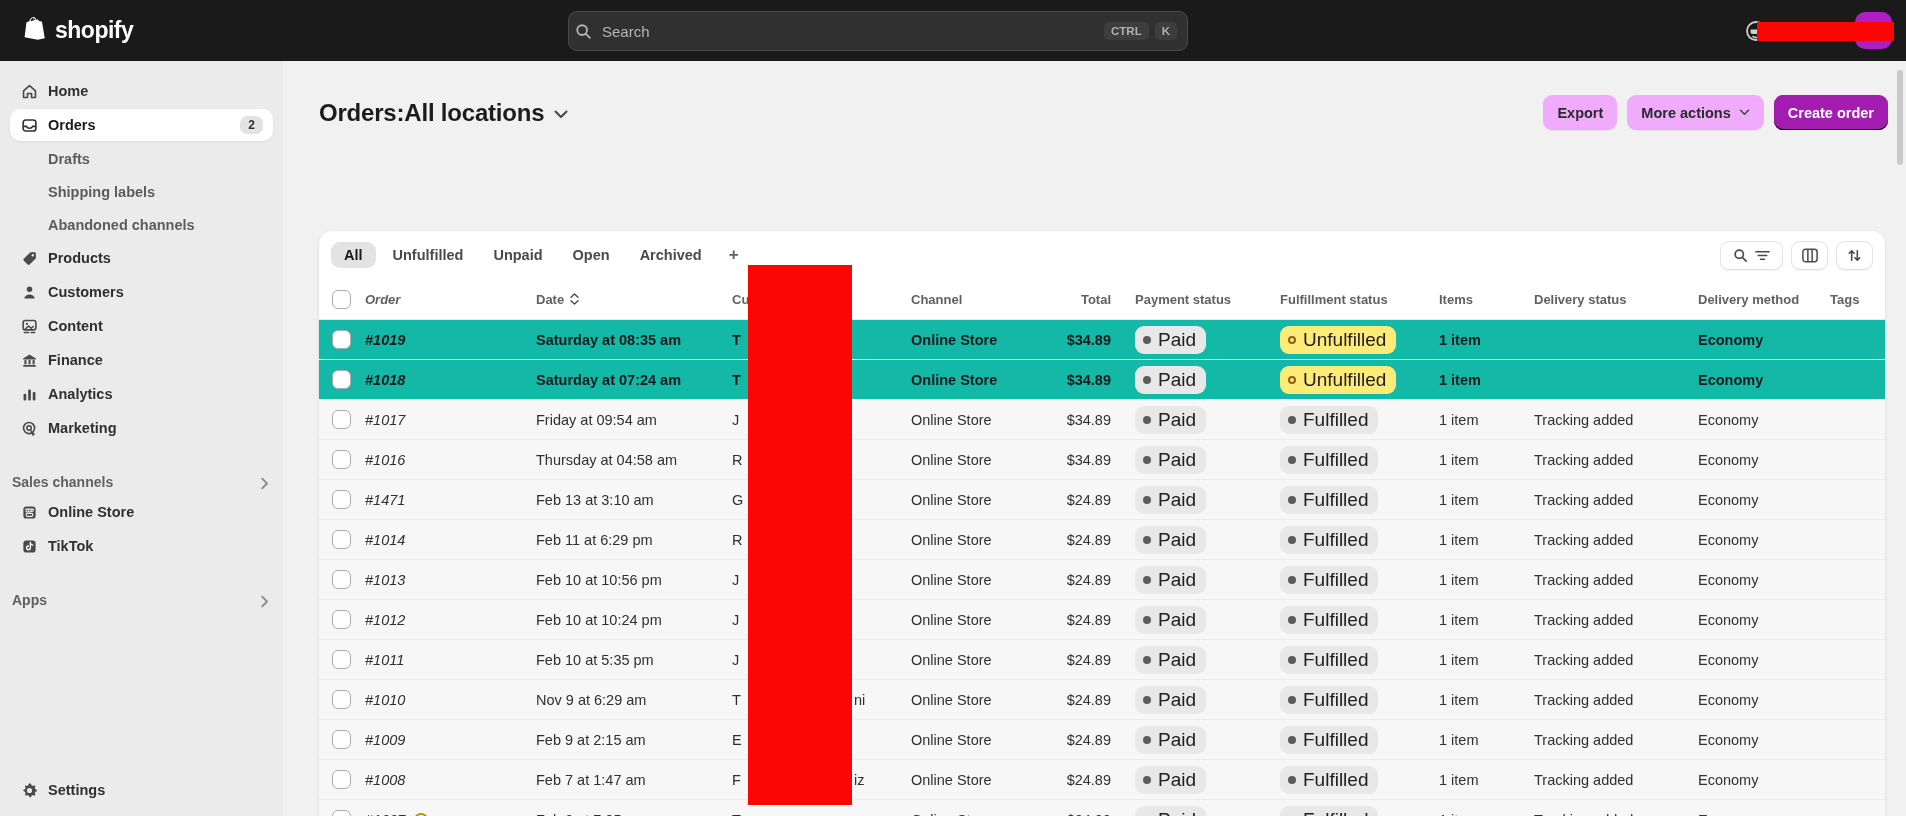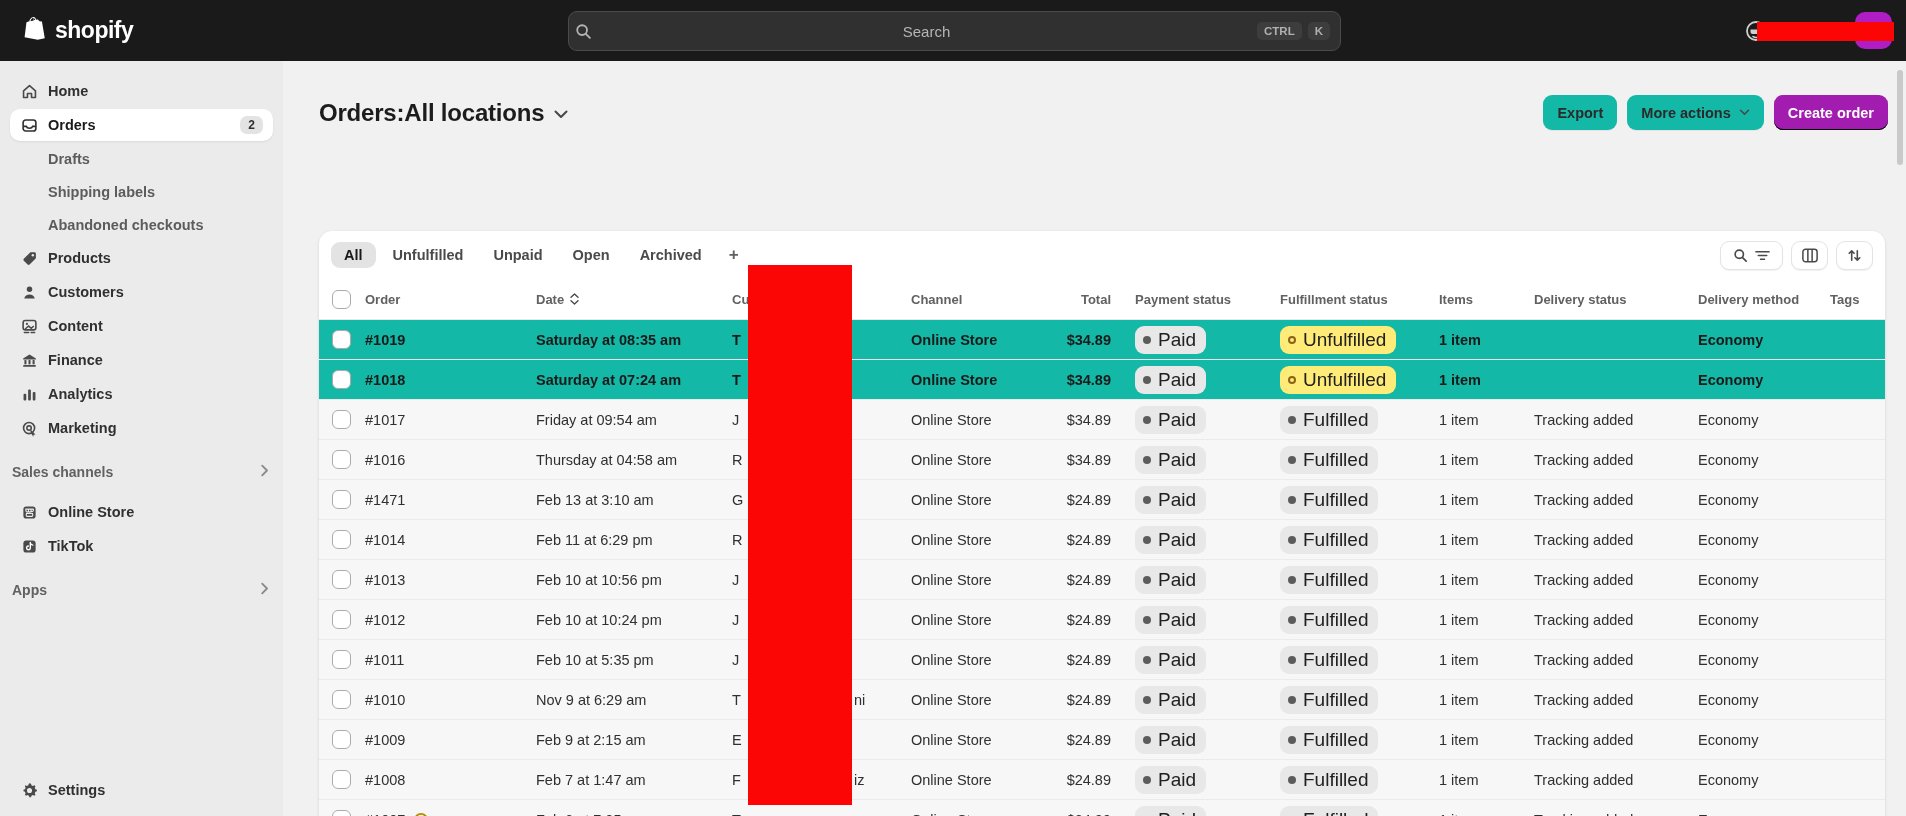--- a/index.html
+++ b/index.html
@@ -2,21 +2,21 @@
 <html><head>
 <meta charset="utf-8">
 <style>
   * { margin:0; padding:0; box-sizing:border-box; }
   html,body { width:1906px; height:816px; overflow:hidden; font-family:"Liberation Sans", sans-serif; background:#f1f1f1; }
 
   
   .topbar { position:absolute; top:0; left:0; width:1906px; height:61px; background:#1a1a1a; display:flex; align-items:center; z-index:30; }
   .brand { display:flex; align-items:center; gap:7px; margin-left:22px; }
   .brand-name { color:#fff; font-size:23px; font-weight:700; letter-spacing:-0.5px; }
-  .searchbar { position:absolute; left:568px; top:11px; width:773px; height:40px; background:#303030; border:1px solid #4a4a4a; border-radius:9px; display:flex; align-items:center; padding:0 10px 0 6px;text-align:center; }
+  .searchbar { position:absolute; left:568px; top:11px; width:620px; height:40px; background:#303030; border:1px solid #4a4a4a; border-radius:9px; display:flex; align-items:center; padding:0 10px 0 6px; }
   .searchbar .ph { color:#b5b5b5; font-size:15px; margin-left:10px; flex:1; }
   .kbd { background:#3d3d3d; color:#b0b0b0; font-size:11.5px; font-weight:600; border-radius:5px; padding:3px 7px; margin-left:6px; }
   .top-icons { position:absolute; right:0; top:0; height:61px; display:flex; align-items:center; }
   .top-icon-btn { width:34px; height:34px; display:flex; align-items:center; justify-content:center; margin-right:18px; border-radius:8px; }
   .avatar { width:37px; height:37px; border-radius:10px; background:#b01dc4; color:#fff; font-size:13.5px; font-weight:700; display:flex; align-items:center; justify-content:center; }
   .account { display:flex; align-items:center; margin-right:14px; margin-left:12px; }
 
   
   .redact-top { position:absolute; left:1757px; top:22px; width:137px; height:19px; background:#fb0505; z-index:40; }
   .redact-customer { position:absolute; left:748px; top:265px; width:104px; height:540px; background:#fb0505; z-index:25; }
@@ -24,52 +24,52 @@
   
   .sidebar { position:absolute; top:61px; left:0; width:283px; height:755px; background:#ebebeb; padding:14px 10px 0 10px; }
   .side-item { display:flex; align-items:center; height:32px; border-radius:10px; padding:0 10px; margin-bottom:2px; cursor:pointer; }
   .side-item .ic { width:18px; height:18px; display:flex; align-items:center; justify-content:center; margin-right:10px; flex:0 0 18px; }
   .side-item .lbl { font-size:14.5px; font-weight:600; color:#303030; flex:1; }
   .side-item.sub { padding-left:38px; height:31px; }
   .side-item.sub .lbl { color:#5c5c5c; font-weight:550; }
   .side-item.active { background:#fff; box-shadow:0 1px 2px rgba(0,0,0,.08); }
   .side-item.active .lbl { font-weight:700; color:#1a1a1a; }
   .side-badge { background:#e3e3e3; border-radius:7px; font-size:12px; font-weight:600; color:#303030; padding:2px 8px; }
-  .side-section { display:flex; align-items:flex-start; margin:20px 0 6px 0; padding:0 4px 0 2px; height:26px; }
+  .side-section { display:flex; align-items:flex-end; margin:20px 0 6px 0; padding:0 4px 0 2px; height:26px; }
   .side-section .lbl { font-size:14px; font-weight:600; color:#616161; flex:1; }
   .settings-row { position:absolute; bottom:8px; left:10px; width:263px; }
 
   
   .main { position:absolute; top:61px; left:283px; width:1623px; height:604px; background:#f1f1f1; }
   .page-head { display:flex; align-items:center; margin:34px 18px 0 36px; }
   .page-title { font-size:24px; font-weight:700; color:#1c1c1c; letter-spacing:-0.2px; }
   .chev { margin-left:10px; margin-top:4px; }
   .head-actions { margin-left:auto; display:flex; align-items:center; gap:10px; }
   .btn { height:35px; border-radius:9px; font-size:14.5px; font-weight:600; display:inline-flex; align-items:center; padding:0 14px; cursor:pointer; border:none; }
-  .btn.gray { background:#14b8a6; color:#2b2b2b; box-shadow:0 1px 0 rgba(0,0,0,.05); }
+  .btn.gray { background:#f0abfc; color:#2b2b2b; box-shadow:0 1px 0 rgba(0,0,0,.05); }
   .btn.dark { background:#a21caf; color:#fff; box-shadow:inset 0 -1px 0 #000; }
   .btn .dd { margin-left:8px; }
 
   
   .card { position:absolute; top:170px; left:36px; width:1566px; height:648px; background:#fff; border-radius:13px; box-shadow:0 1px 3px rgba(26,26,26,.14); overflow:hidden; }
   .tabsrow { display:flex; align-items:center; height:48px; padding:0 12px; }
   .tab { font-size:14.5px; font-weight:600; color:#4a4a4a; padding:5px 13px; border-radius:9px; margin-right:4px; cursor:pointer; }
   .tab.active { background:#e3e3e3; color:#1a1a1a; }
   .tab.add { font-size:17px; color:#616161; padding:2px 10px; }
   .tabs-tools { margin-left:auto; display:flex; gap:8px; }
   .toolbtn { height:29px; background:#fff; border:1px solid #e3e3e3; border-radius:9px; box-shadow:0 1px 1px rgba(0,0,0,.06); display:flex; align-items:center; justify-content:center; gap:7px; padding:0 8px; cursor:pointer; }
 
   .t-head { display:flex; align-items:center; height:41px; border-bottom:1px solid #e7e7e7; font-size:13px; color:#616161; font-weight:550; }
   .t-row { display:flex; align-items:center; height:40px; border-bottom:1px solid #ebebeb; font-size:14.5px; color:#303030; background:#14b8a6; cursor:pointer; }
   .t-row.read { background:#f7f7f7; }
   .t-row.unread .txt { font-weight:700; color:#1a1a1a; }
 
   .cell { padding-right:8px; display:flex; align-items:center; overflow:hidden; white-space:nowrap; }
   .c-check { width:46px; justify-content:flex-end; padding-right:14px; }
-  .c-order { width:171px; gap:8px; }
+  .c-order { width:171px; gap:8px;font-style:italic; }
   .c-date { width:196px; }
   .c-customer { width:179px; position:relative; }
   .c-channel { width:140px; }
   .c-total { width:60px; justify-content:flex-end; padding-right:0; }
   .c-payment { width:145px; padding-left:24px; }
   .c-fulfillment { width:159px; padding-left:24px; }
   .c-items { width:95px; padding-left:24px; }
   .c-dstatus { width:164px; padding-left:24px; }
   .c-dmethod { width:132px; padding-left:24px; }
   .c-tags { width:79px; padding-left:24px; }
@@ -160,21 +160,21 @@
         <span class="lbl">Orders</span>
         <span class="side-badge">2</span>
       </div>
       <div class="side-item sub">
         <span class="lbl">Drafts</span>
       </div>
       <div class="side-item sub">
         <span class="lbl">Shipping labels</span>
       </div>
       <div class="side-item sub">
-        <span class="lbl">Abandoned checkouts</span>
+        <span class="lbl">Abandoned channels</span>
       </div>
       <div class="side-item">
         <span class="ic">
           <svg width="17" height="17" viewBox="0 0 20 20">
             <path d="M10.8 2.5h5.1c.9 0 1.6.7 1.6 1.6v5.1c0 .4-.2.8-.5 1.1l-6.9 6.9c-.6.6-1.6.6-2.3 0L3.3 12.7c-.6-.6-.6-1.6 0-2.3l6.9-6.9c.2-.3.6-.5 1-.5z" fill="#4a4a4a"></path>
             <circle cx="13.9" cy="6.1" r="1.4" fill="#ebebeb"></circle>
           </svg>
         </span>
         <span class="lbl">Products</span>
       </div>

